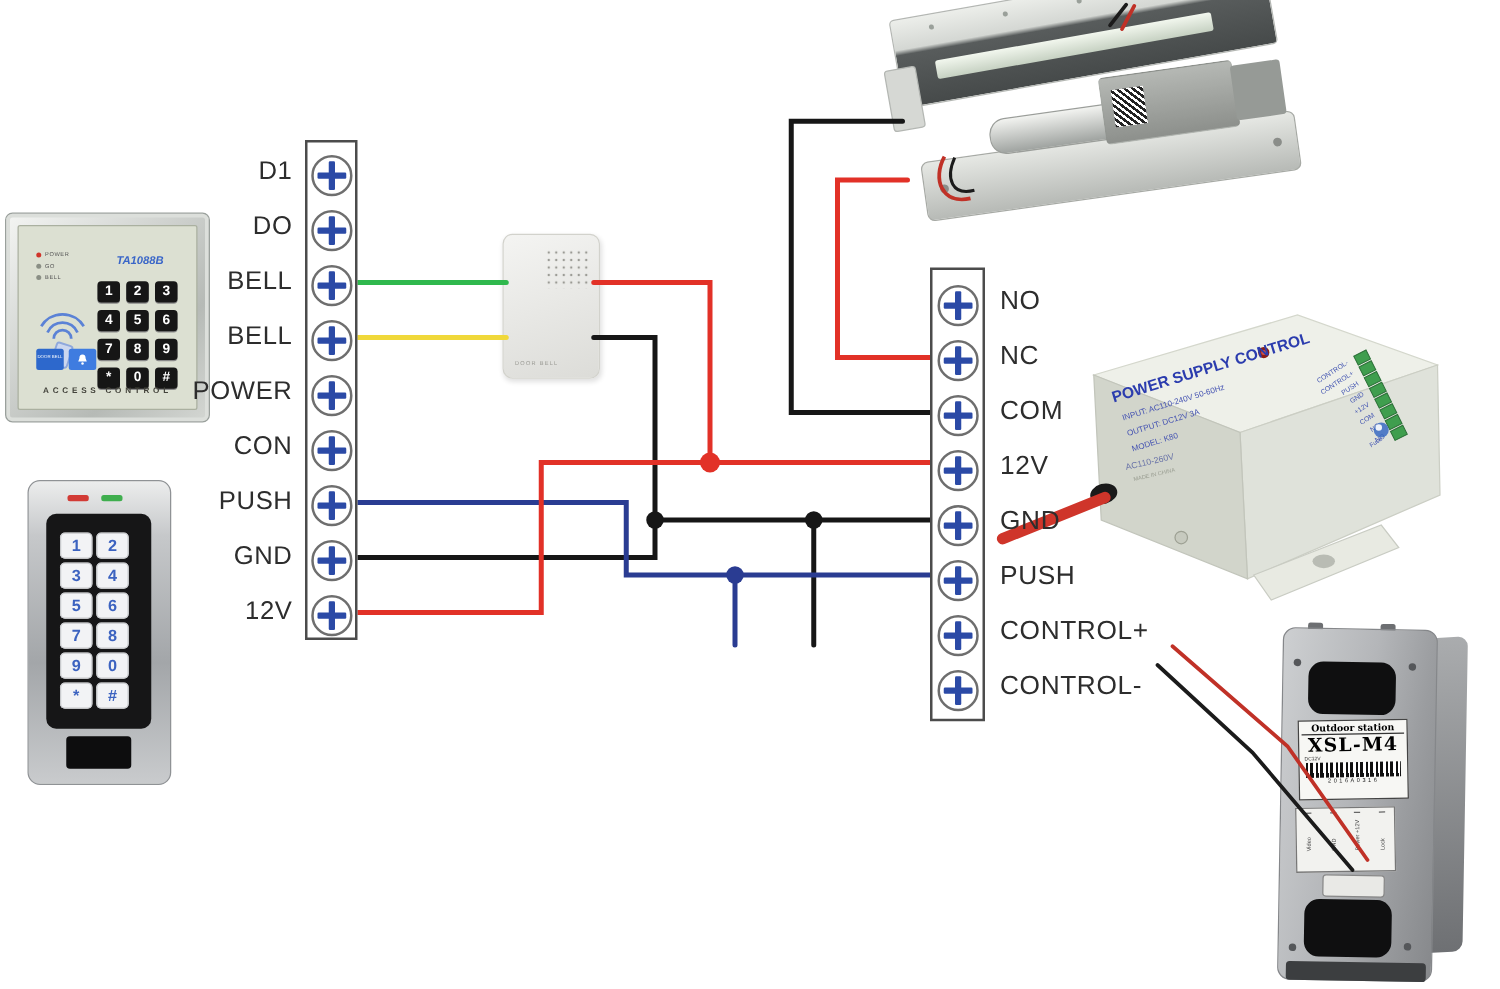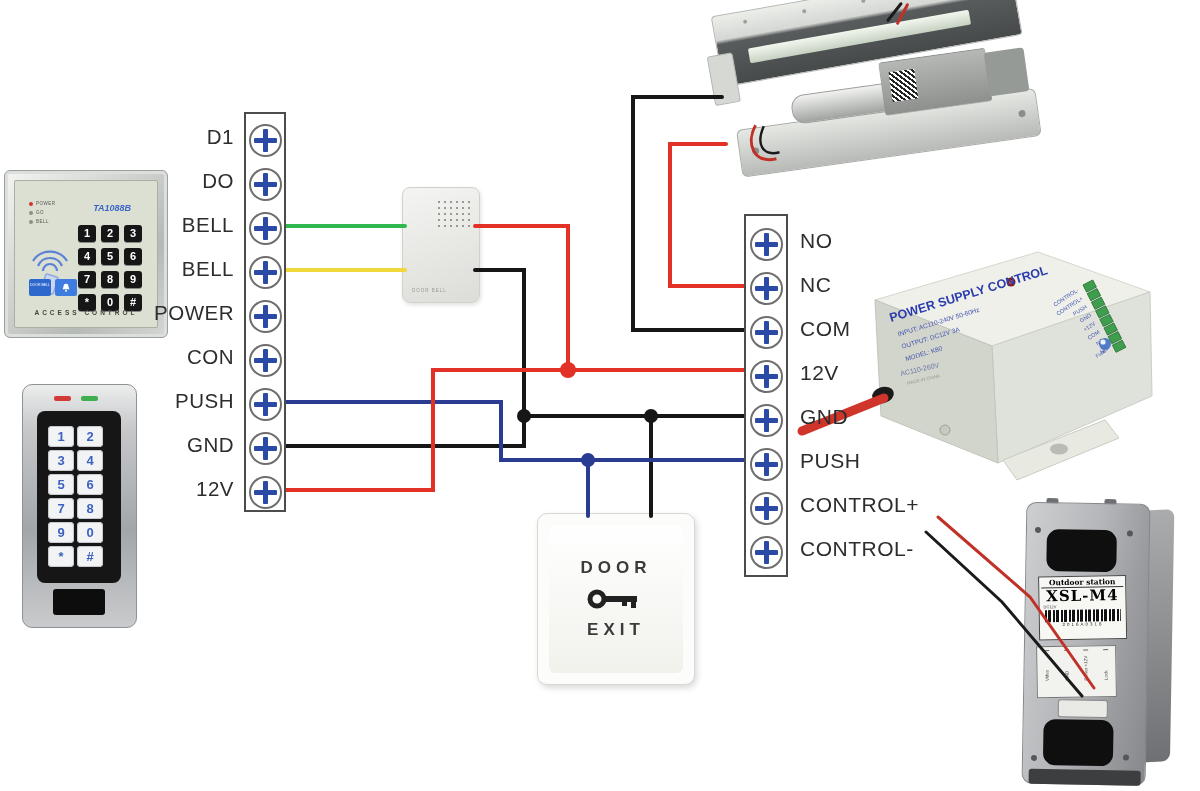--- a/index.html
+++ b/index.html
@@ -202,32 +202,20 @@
         </div>
     </div>
     <div id="kp2-window"></div>
   </div>
 
   <div id="doorbell" class="abs">
     <div id="db-holes"></div>
     <div id="db-label">DOOR BELL</div>
   </div>
 
-  <div id="exitbtn" class="abs">
-    <div id="exit-inner">
-      <div class="exit-text">DOOR</div>
-      <svg width="58" height="26" viewBox="0 0 58 26">
-        <circle cx="10" cy="13" r="7" fill="none" stroke="#222" stroke-width="5"></circle>
-        <rect x="16" y="10" width="34" height="6" fill="#222"></rect>
-        <rect x="44" y="14" width="5" height="8" fill="#222"></rect>
-        <rect x="35" y="14" width="5" height="6" fill="#222"></rect>
-      </svg>
-      <div class="exit-text">EXIT</div>
-    </div>
-  </div>
 
   <div id="locks" class="abs">
     <div id="magbar">
       <div class="magscrew" style="left:30px;"></div>
       <div class="magscrew" style="left:90px;"></div>
       <div class="magscrew" style="left:150px;"></div>
 
       <div id="magstrip"></div>
       <div id="magear"></div>
     </div>

